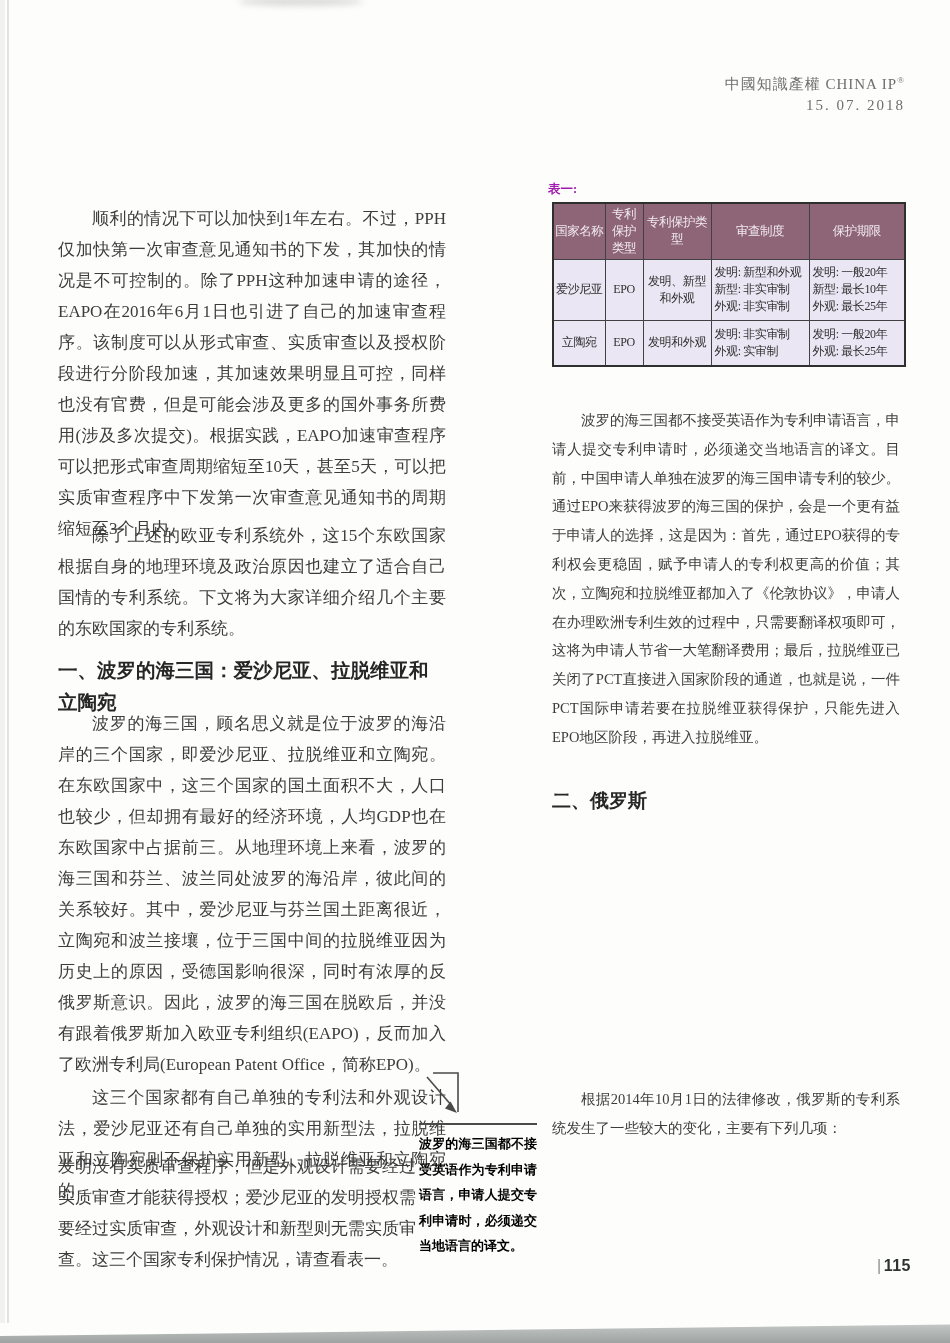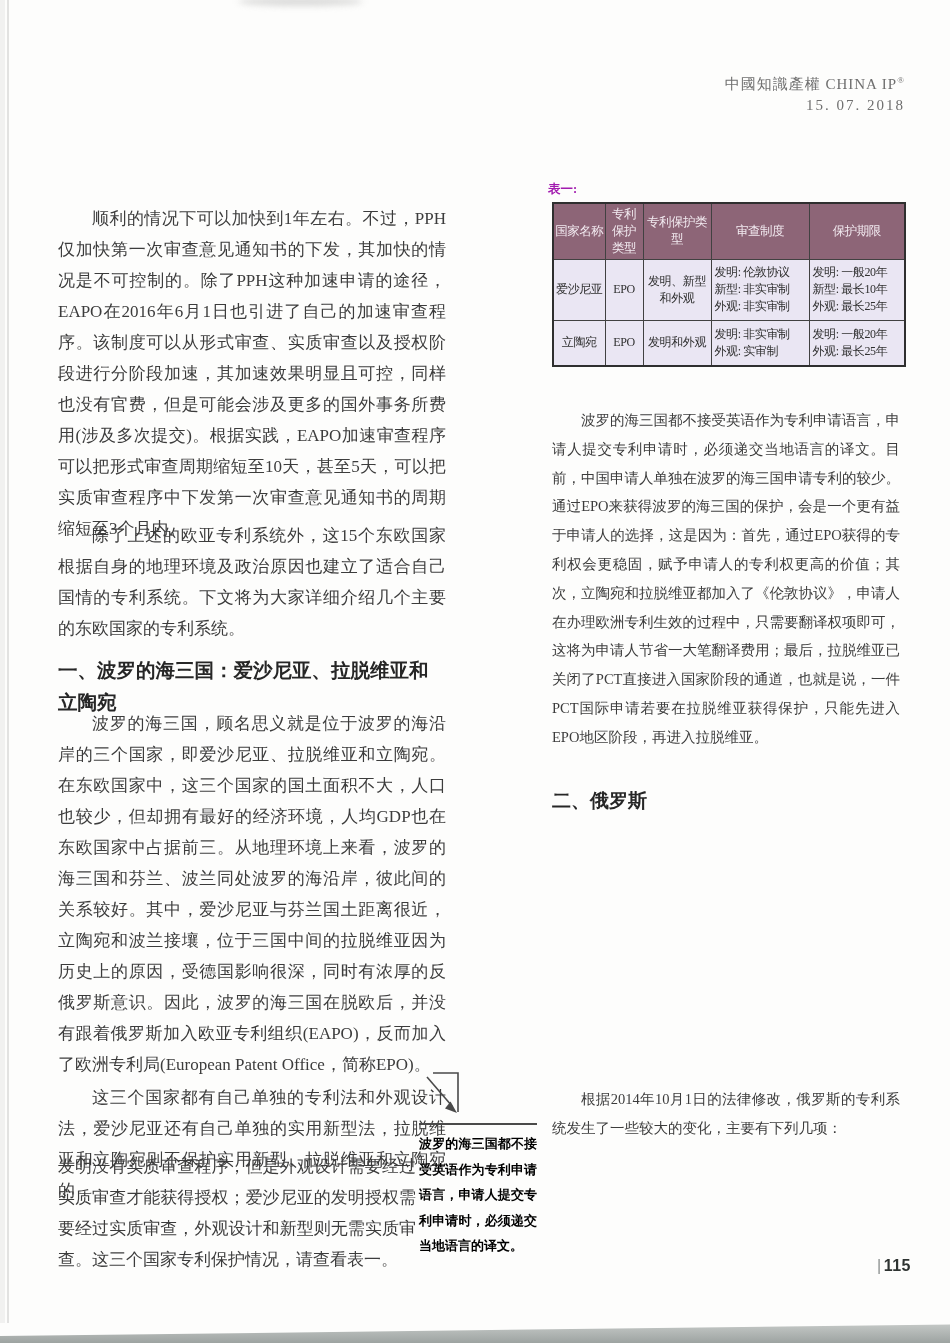--- a/index.html
+++ b/index.html
@@ -115,21 +115,21 @@
       <th>专利保护类型</th>
       <th>专利保护类型</th>
       <th>审查制度</th>
       <th>保护期限</th>
     </tr>
     <tr class="light r1">
       <td class="c">爱沙尼亚</td>
       <td class="c">EPO</td>
       <td class="c">发明、新型和外观</td>
       <td class="l">
-        <div>发明: 伦敦协议</div>
+        <div>发明: 新型和外观</div>
         <div>新型: 非实审制</div>
         <div>外观: 非实审制</div>
       </td>
       <td class="l">
         <div>发明: 一般20年</div>
         <div>新型: 最长10年</div>
         <div>外观: 最长25年</div>
       </td>
     </tr>
     <tr class="light r3">

